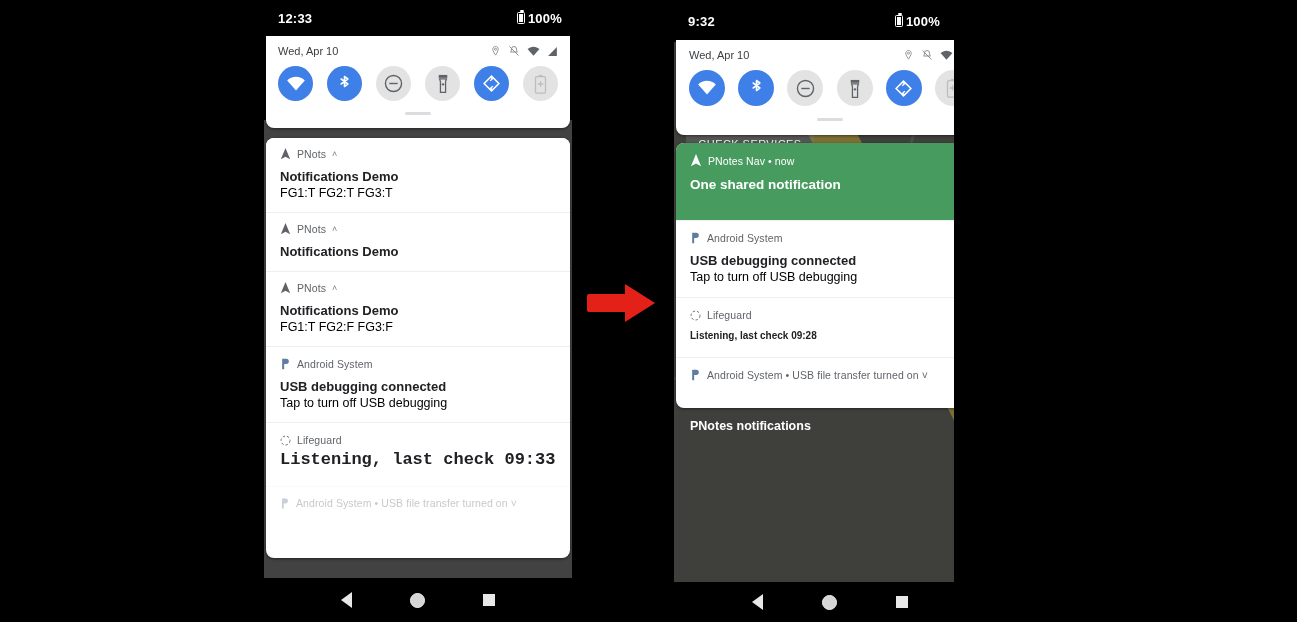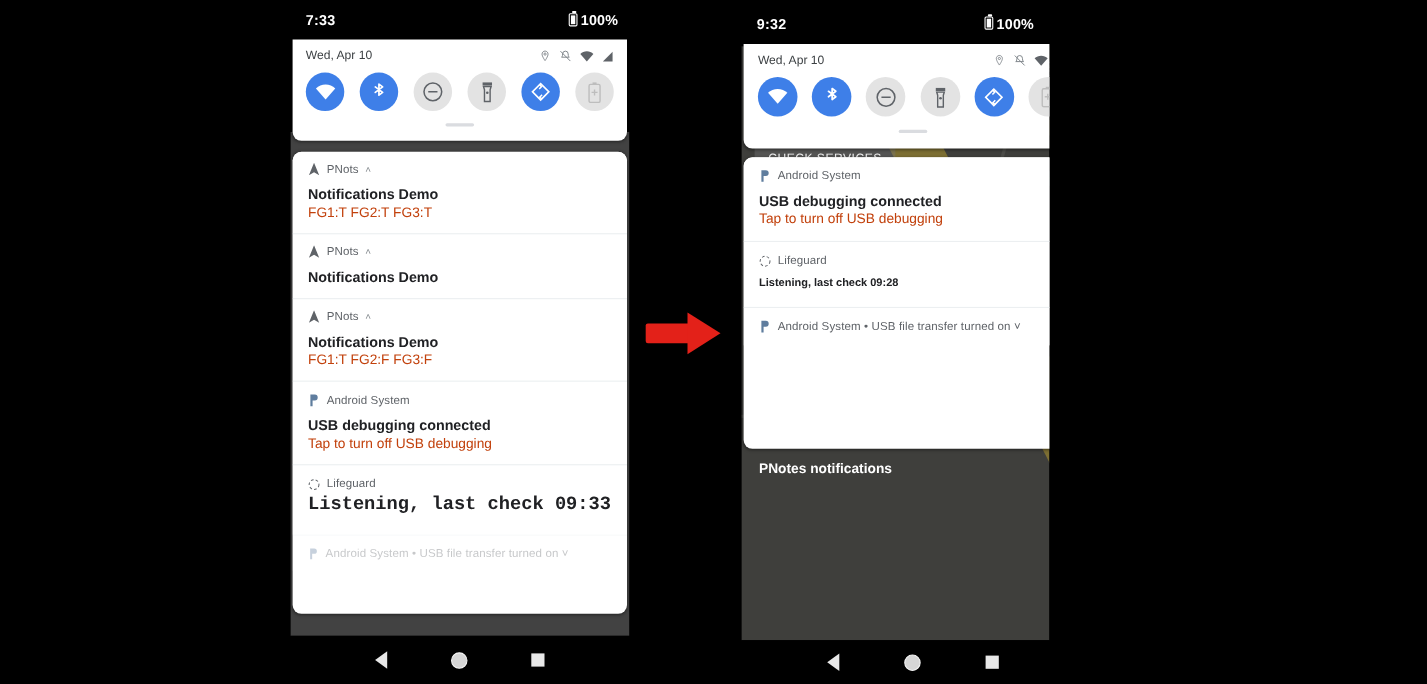--- a/index.html
+++ b/index.html
@@ -47,21 +47,21 @@
   .qs-handle { margin:0 auto; background:#dadce0; border-radius:2px; }
 
   
   .notif-list { position:absolute; background:#fff; border-radius:8px; overflow:hidden;
      box-shadow:0 1px 3px rgba(0,0,0,.45); }
   .notif { background:#fff; border-top:1px solid #eceff1; }
   .notif:first-child { border-top:none; }
   .notif-head { display:flex; align-items:center; gap:6px; }
   .notif-app { color:#5f6368; font-size:10.5px; letter-spacing:.1px; }
   .notif-title { color:#202124; font-weight:bold; }
-  .notif-body  { color:#c2410c; }
+  .notif-body  { color:#000000; }
   .notif.green { background:#479b5e; border-top:none; }
   .notif.green .notif-app, .notif.green .notif-title { color:#fff; }
   .notif.faded { opacity:.35; }
   .notif.footer-row .notif-app { color:#5f6368; }
   .chev { font-size:9px; color:#80868b; }
 
   
   .map-bg { position:absolute; left:0; top:0; width:100%; height:100%;
      background:#3f3f3c; overflow:hidden; }
   .road { position:absolute; background:#7d6f33; }
@@ -101,21 +101,21 @@
 </head>
 <body>
 
 <div class="stage">
 
   <div class="phone" style="left:264px; top:0px; width:312px; height:622px;">
 
     <div class="device-body" style="left:0px; top:120px; width:308px; height:458px;"></div>
 
     <div class="statusbar" style="height:36px; padding:0 14px;">
-      <span>7:33</span>
+      <span>12:33</span>
       <span class="sb-right">
         <span class="batt-glyph"></span>
         <span>100%</span>
       </span>
     </div>
 
     <div class="qs-panel" style="left:2px; top:36px; width:304px; height:92px; padding:9px 12px 0 12px;">
       <div class="qs-header">
         <span class="qs-date">Wed, Apr 10</span>
         <span class="qs-status-icons">
@@ -355,20 +355,29 @@
             <rect x="1.5" y="3" width="11" height="18" rx="1.5" fill="none" stroke="#bdbdbd" stroke-width="1.4"></rect>
             <path d="M7 8v6M4 11h6" stroke="#bdbdbd" stroke-width="1.4"></path>
           </svg>
         </div>
       </div>
       <div class="qs-handle" style="width:26px;height:3px;margin-top:12px;"></div>
     </div>
 
     <div class="notif-list" style="left:2px; top:143px; width:308px; height:265px;">
 
+      <div class="notif green" style="padding:11px 14px 0; height:77px;">
+        <div class="notif-head">
+          <svg width="12" height="13" viewBox="0 0 16 18">
+              <path d="M8 0 15 17 8 13 1 17z" fill="#fff"></path>
+            </svg>
+          <span class="notif-app" style="color:#fff;">PNotes Nav • now</span>
+        </div>
+        <div class="notif-title" style="font-size:13.5px;margin-top:10px;">One shared notification</div>
+      </div>
 
       <div class="notif" style="padding:11px 14px 13px;">
         <div class="notif-head">
           <svg width="11" height="12" viewBox="0 0 16 18">
             <path d="M3 1h6a4 4 0 0 1 0 8H6v8H3z" fill="#5f7d9e"></path>
           </svg>
           <span class="notif-app">Android System</span>
         </div>
         <div class="notif-title" style="font-size:13px;margin-top:9px;">USB debugging connected</div>
         <div class="notif-body" style="font-size:12.5px;margin-top:2px;">Tap to turn off USB debugging</div>

